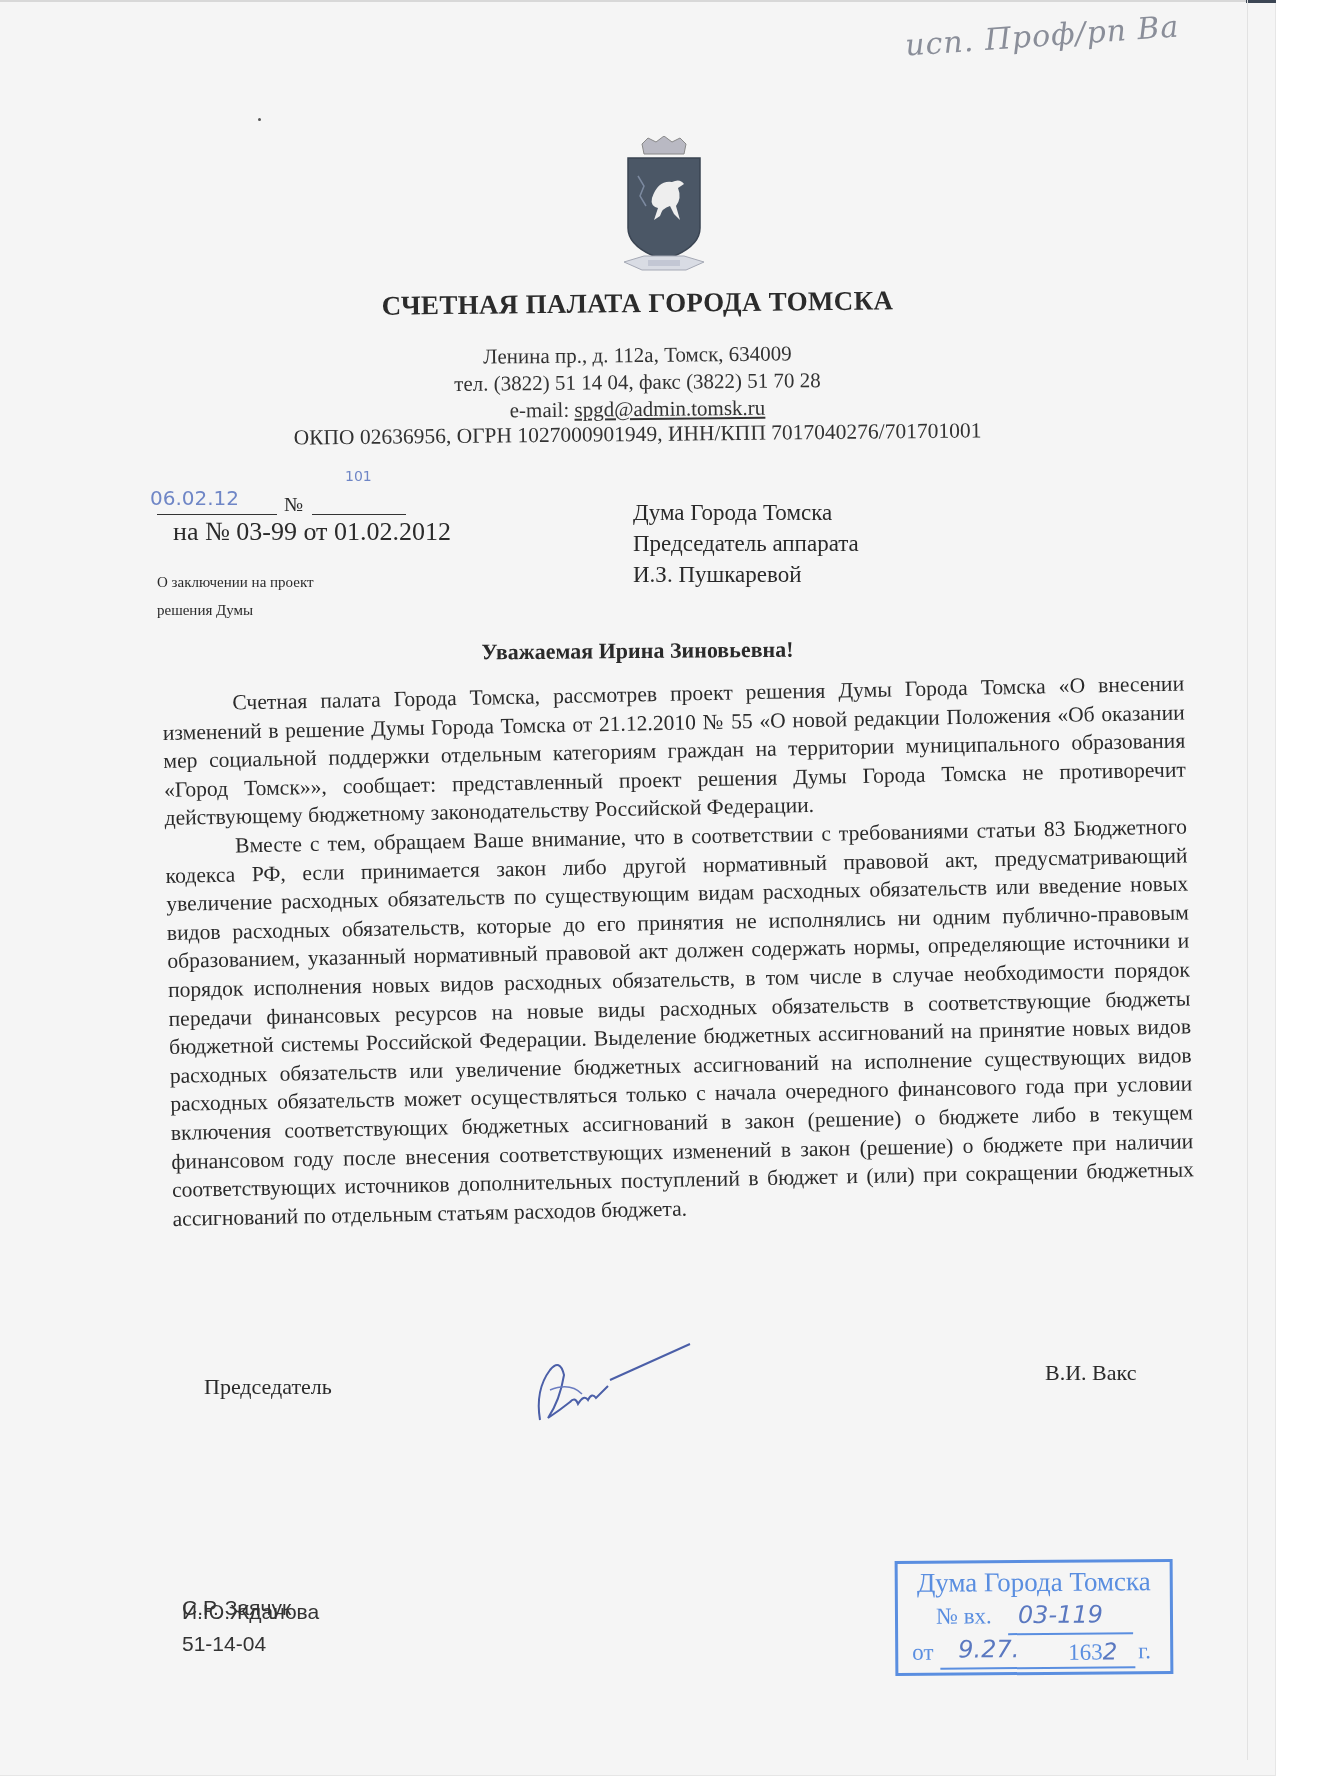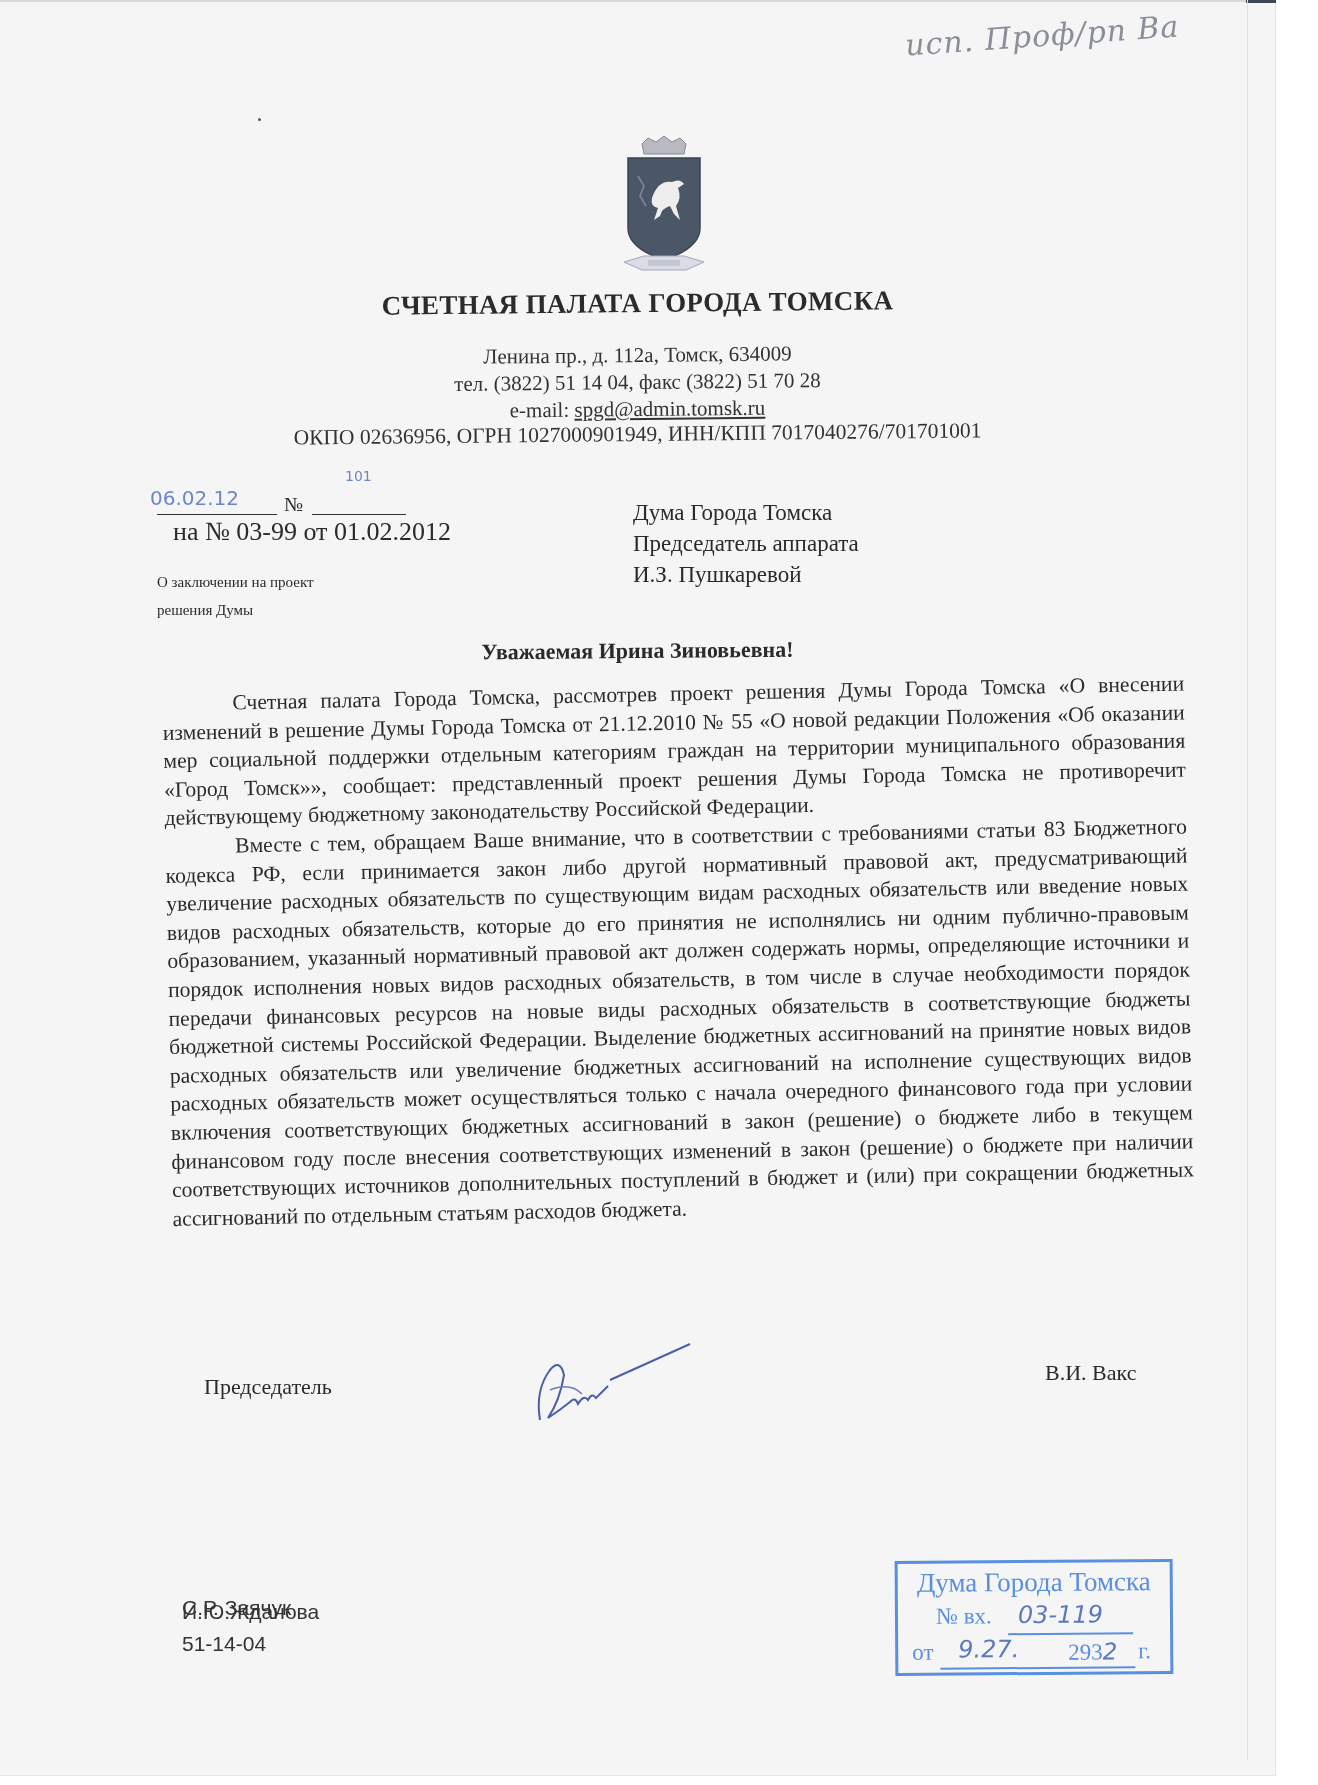--- a/index.html
+++ b/index.html
@@ -126,17 +126,17 @@
   <div class="executor" style="top:1596px;">С.Р. Заячук</div>
   <div class="executor" style="top:1632px;text-align:center;">51-14-04</div>
 
   <div class="stamp">
     <div class="s-title">Дума Города Томска</div>
     <div class="s-no">№ вх.</div>
     <div class="s-no-val">03-119</div>
     <div class="s-no-line"></div>
     <div class="s-from">от</div>
     <div class="s-from-val">9.27.</div>
-    <div class="s-year"><span>293</span><span style="font-style:italic; font-family:'DejaVu Sans', sans-serif; color:#5a78c0;">2</span></div>
+    <div class="s-year"><span>163</span><span style="font-style:italic; font-family:'DejaVu Sans', sans-serif; color:#5a78c0;">2</span></div>
     <div class="s-g">г.</div>
     <div class="s-from-line"></div>
   </div>
 </div>
 
 </body></html>

